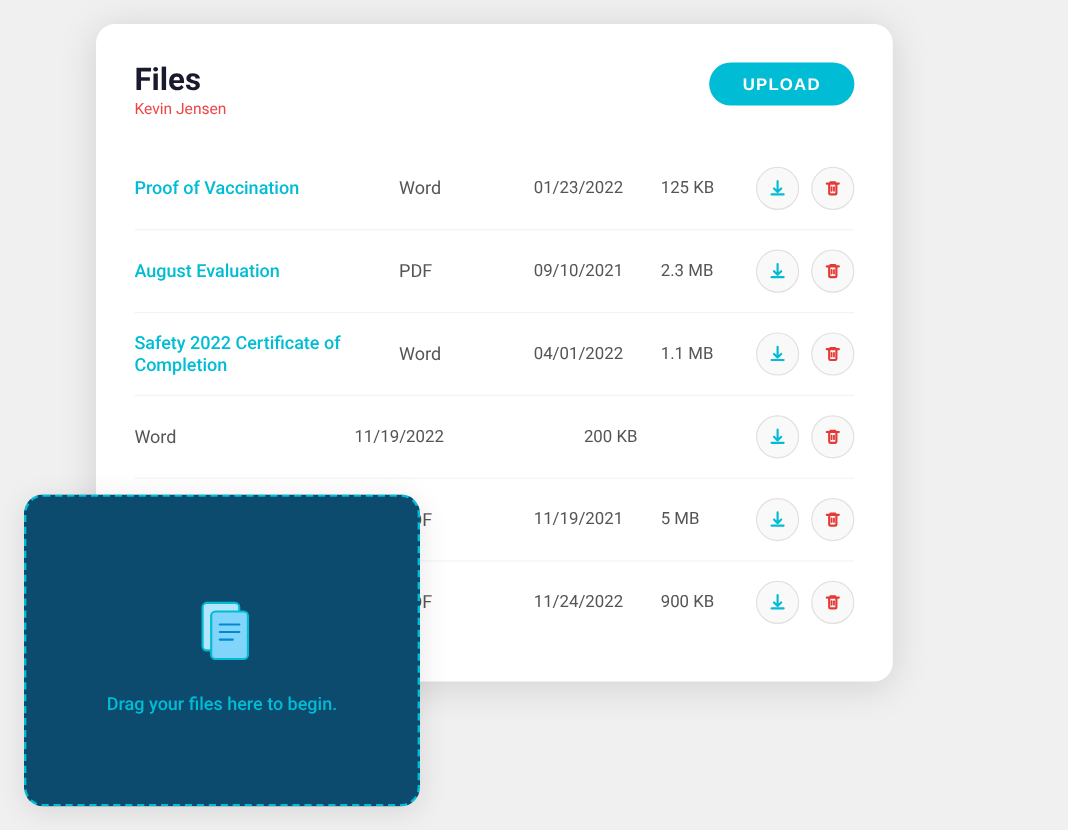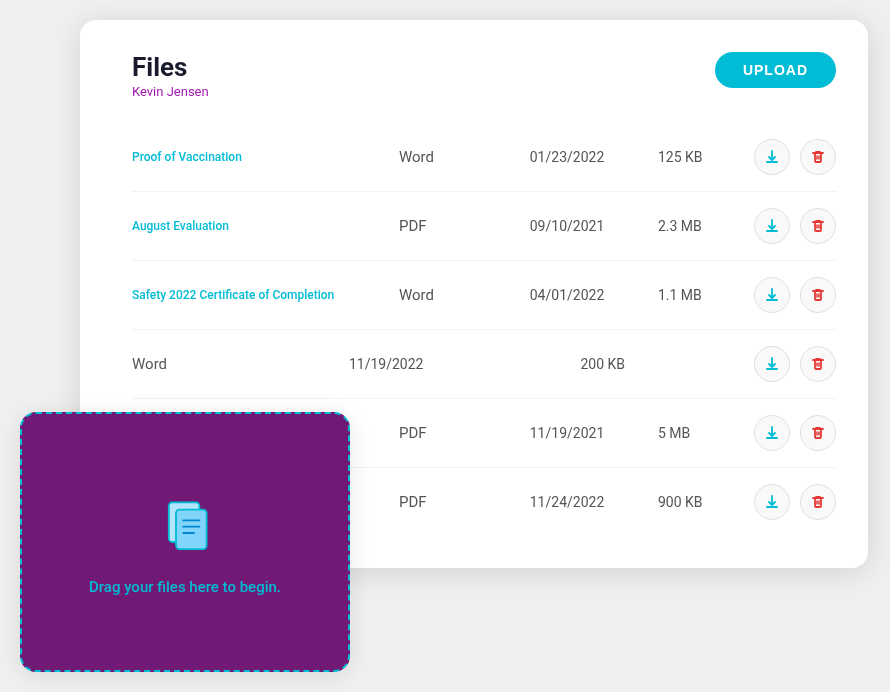--- a/index.html
+++ b/index.html
@@ -12,22 +12,22 @@
       display: flex;
       align-items: center;
       justify-content: center;
       position: relative;
     }
 
     .main-card {
       background: #fff;
       border-radius: 16px;
       box-shadow: 0 4px 32px rgba(0,0,0,0.13);
-      width: 788px;
-      padding: 32px 32px 32px 52px;
+      width: 664px;
+      padding: 32px 32px 32px 32px;
       position: absolute;
       top: 20px;
       left: 80px;
       z-index: 1;
     }
 
     .header {
       display: flex;
       align-items: flex-start;
       justify-content: space-between;
@@ -35,21 +35,21 @@
     }
 
     .header-left .title {
       font-size: 26px;
       font-weight: 700;
       color: #1a1a2e;
     }
 
     .header-left .subtitle {
       font-size: 13px;
-      color: #a21caf;
+      color: #ef4444;
       margin-top: 2px;
     }
 
     .upload-btn {
       background: #00bcd4;
       color: #fff;
       border: none;
       border-radius: 24px;
       padding: 10px 28px;
       font-size: 14px;
@@ -71,21 +71,21 @@
       border-bottom: 1px solid #f0f4f8;
     }
 
     .file-row:last-child {
       border-bottom: none;
     }
 
     .file-name {
       flex: 2.5;
       color: #00bcd4;
-      font-size: 12px;
+      font-size: 15px;
       font-weight: 500;
       cursor: pointer;
     }
 
     .file-type {
       flex: 1;
       color: #555;
       font-size: 15px;
     }
 
@@ -115,21 +115,21 @@
       border: 1px solid #e0e0e0;
       background: #f9f9f9;
       display: flex;
       align-items: center;
       justify-content: center;
       cursor: pointer;
     }
 
     
     .drag-card {
-      background: #701a75;
+      background: #0c4a6e;
       border: 2px dashed #00bcd4;
       border-radius: 16px;
       width: 330px;
       height: 260px;
       display: flex;
       flex-direction: column;
       align-items: center;
       justify-content: center;
       position: absolute;
       bottom: 20px;

